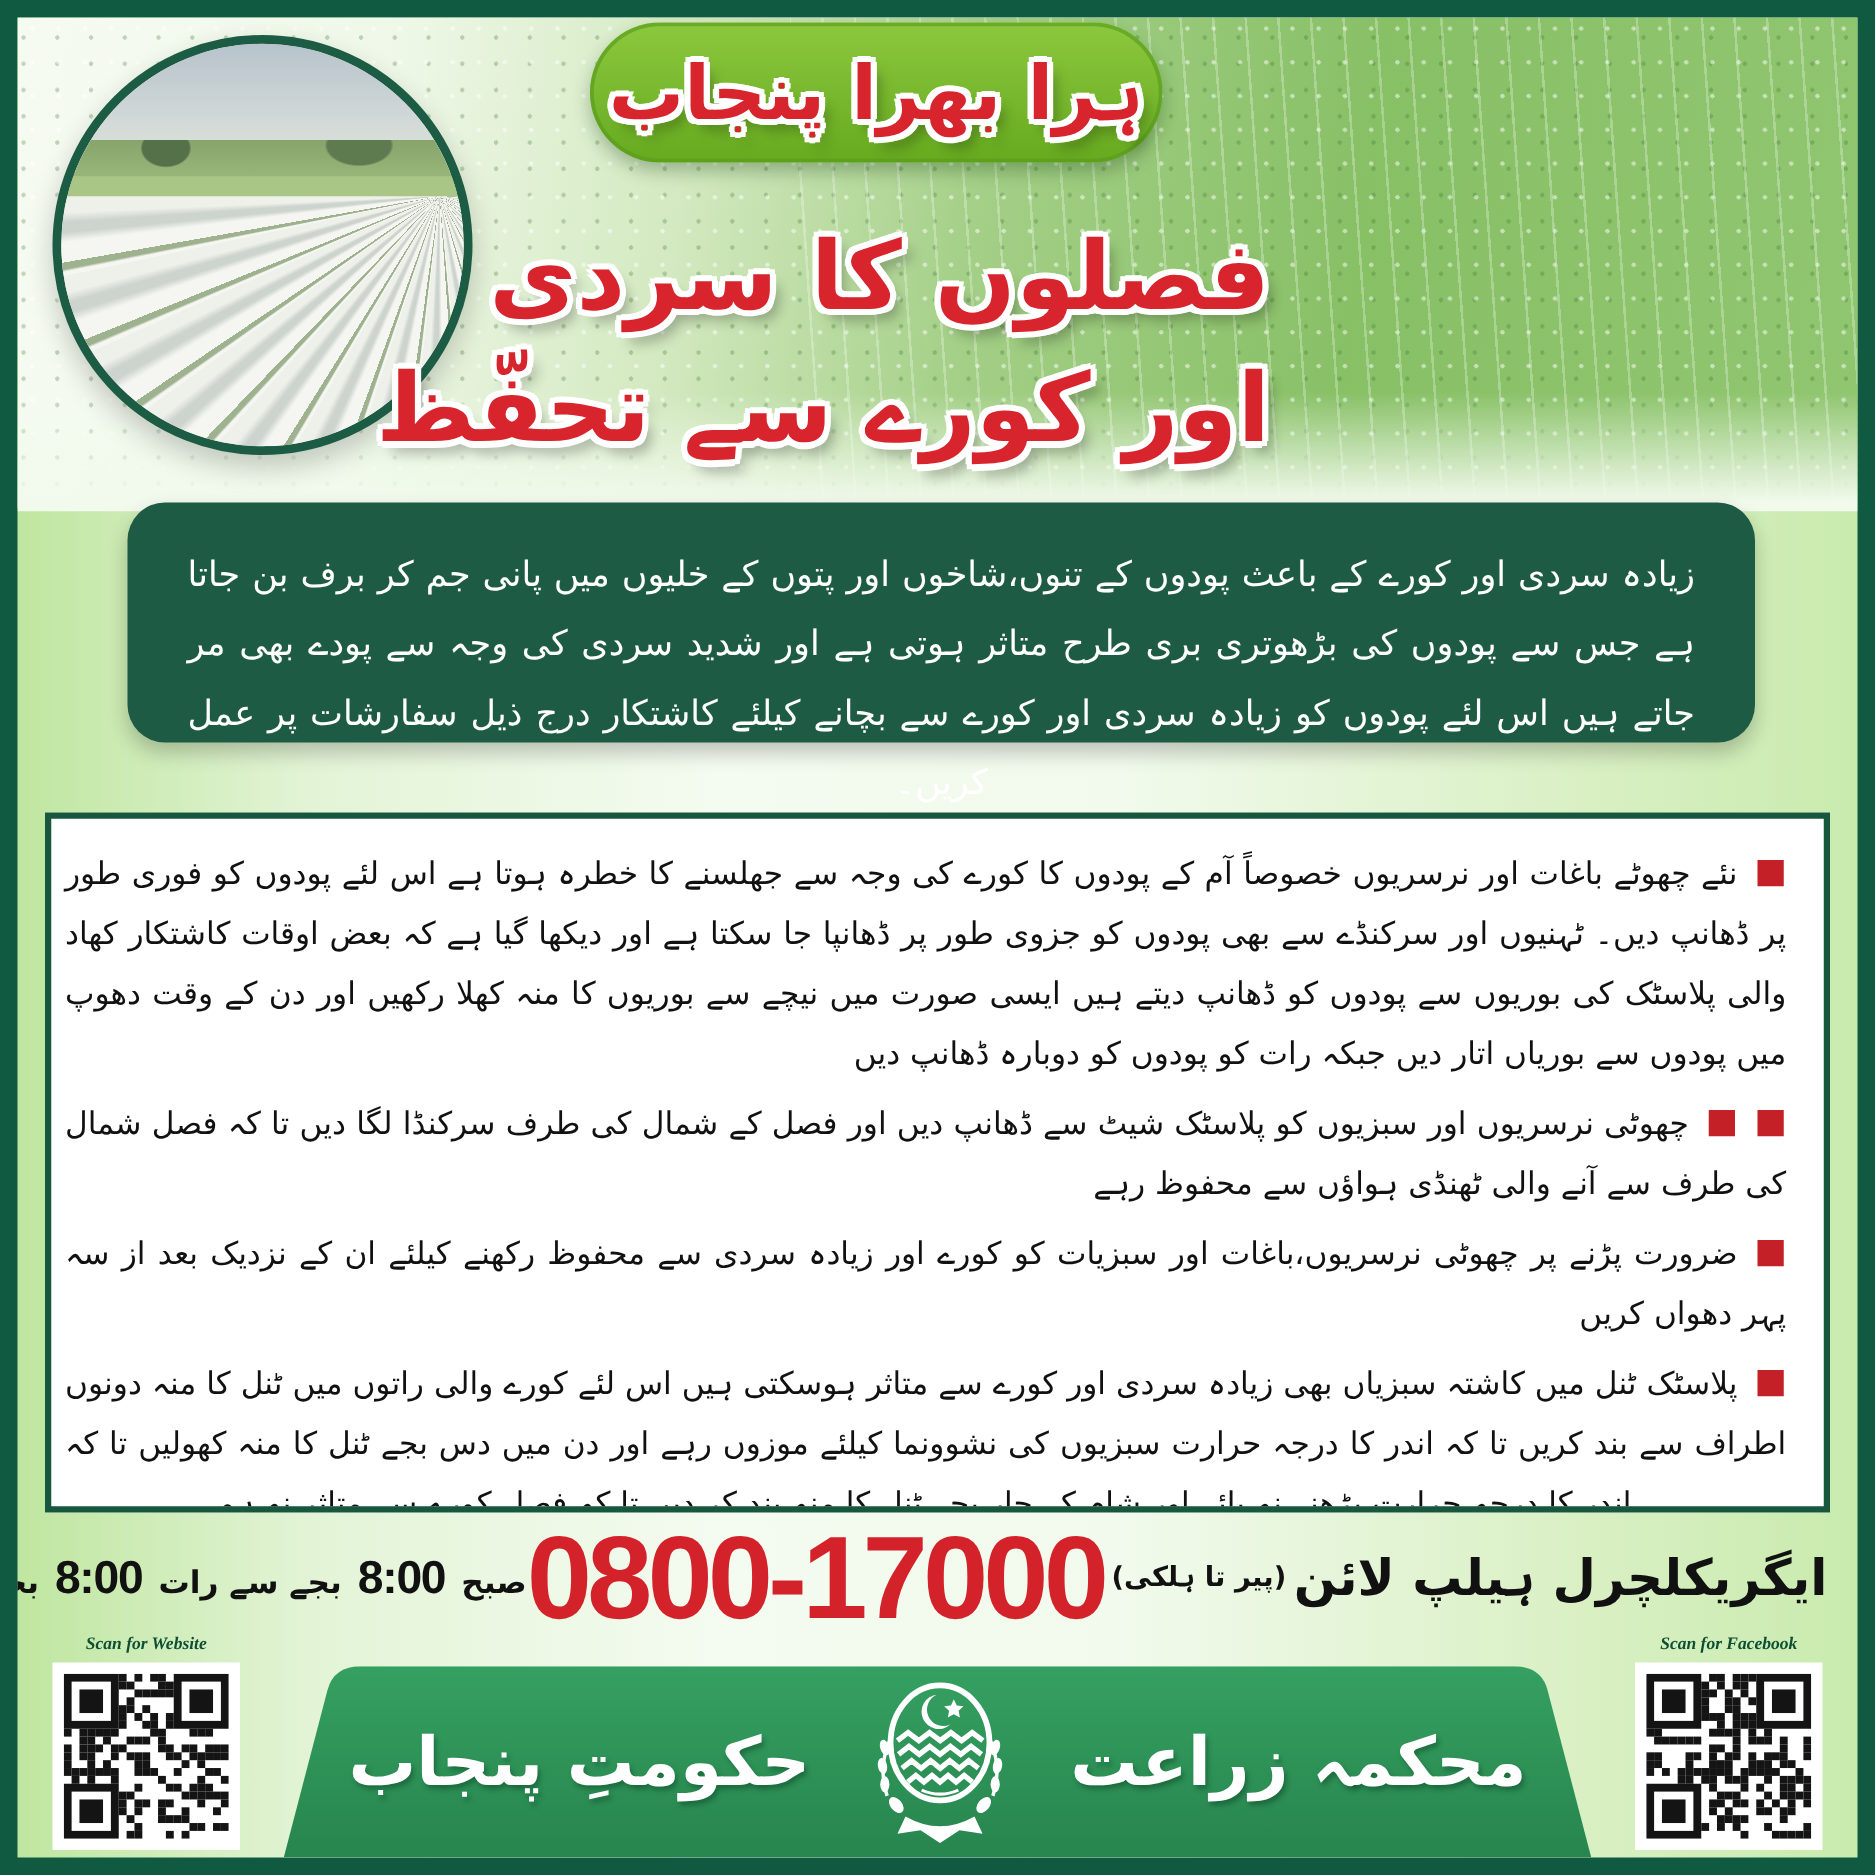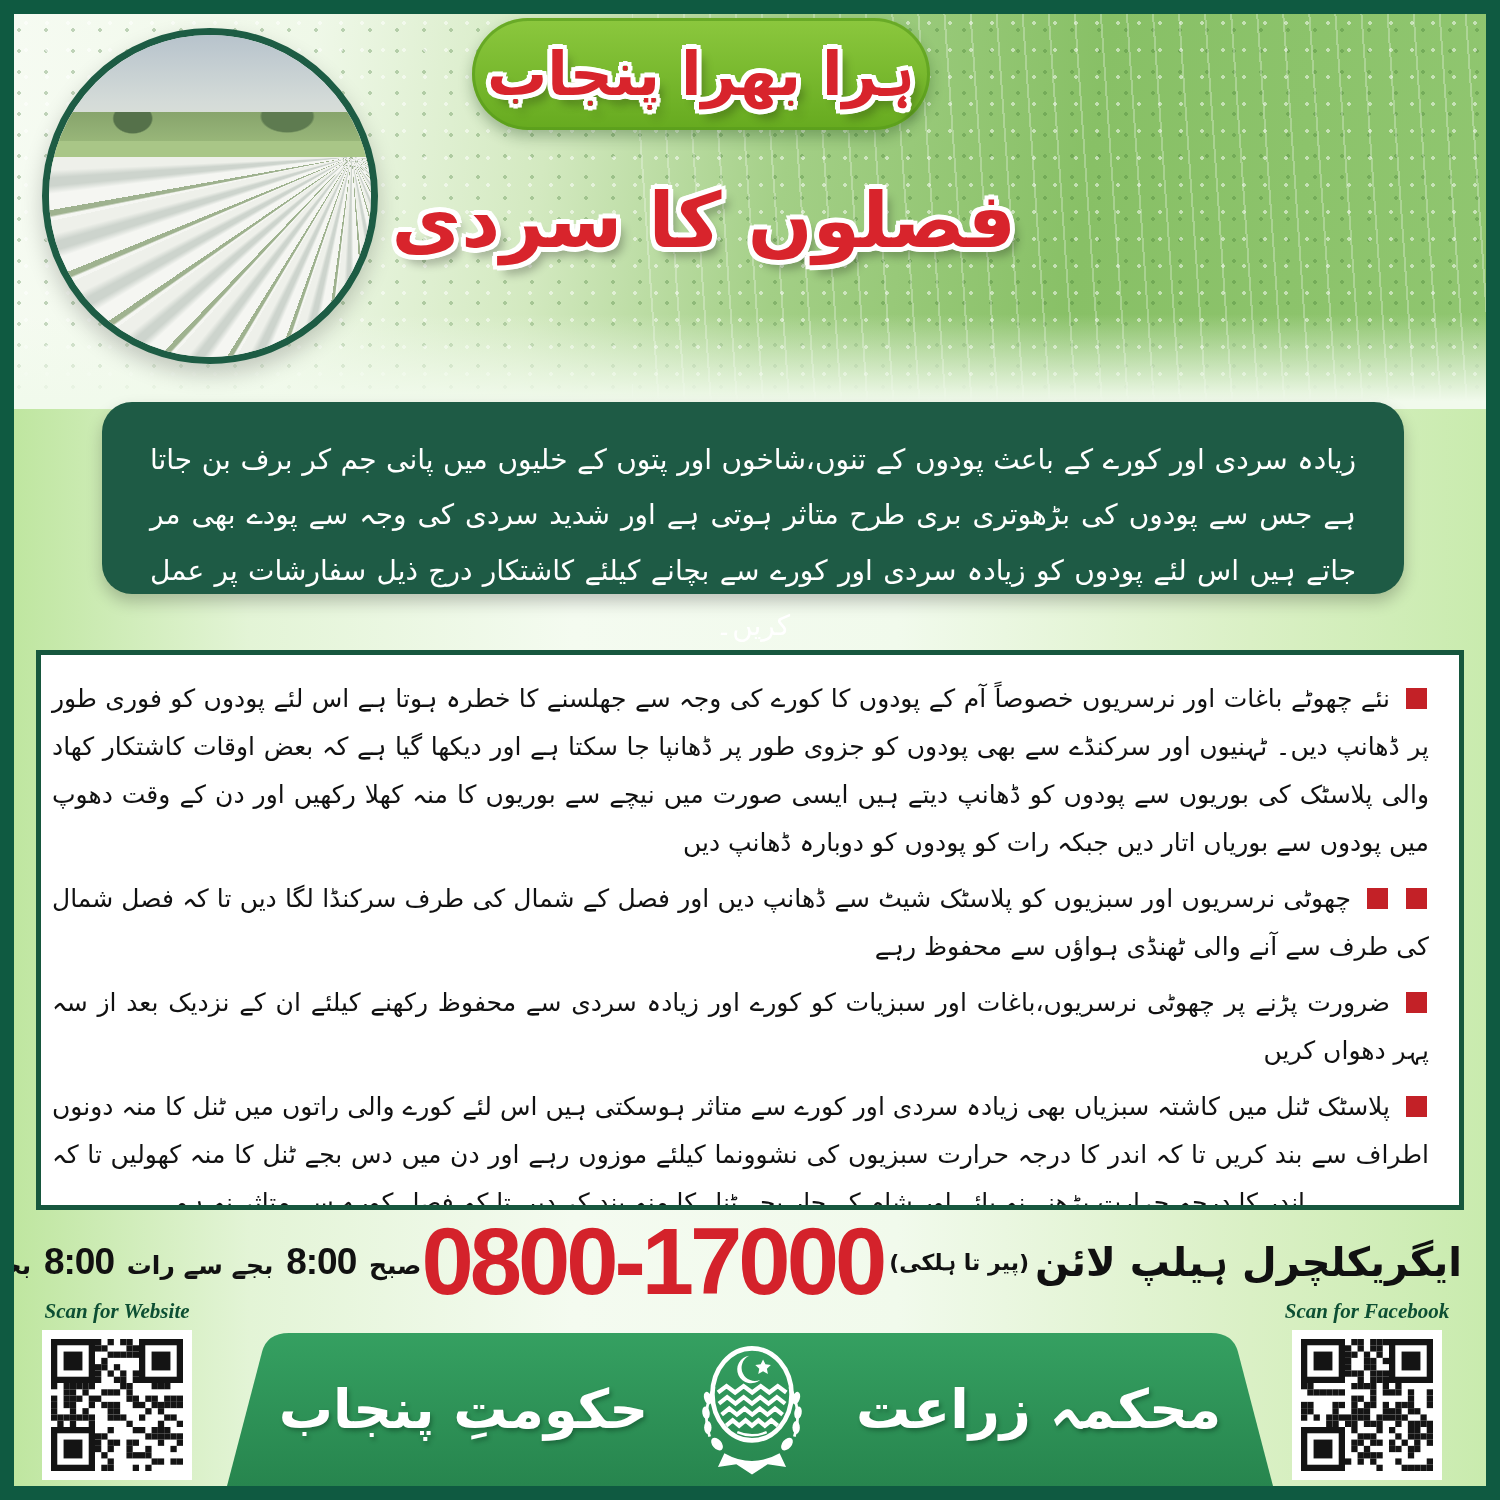--- a/index.html
+++ b/index.html
@@ -71,23 +71,23 @@
   .hl-title { font-size:40px; font-weight:bold; color:#111; }
   .hl-days  { font-size:22px; font-weight:bold; color:#111; margin:0 6px; }
   .hl-phone { font-family:"Liberation Sans", sans-serif; font-size:94px; font-weight:800; letter-spacing:-4px;
     color:#d4222b; line-height:1; direction:ltr; }
   .hl-hours { font-size:25px; font-weight:bold; color:#111; }
   .hl-hours .num { font-family:"Liberation Sans", sans-serif; font-size:37px; font-weight:800; letter-spacing:-1px;
     direction:ltr; display:inline-block; margin:0 4px; }
 
   
   .qr-block { position:absolute; bottom:6px; width:174px; text-align:center; }
-  .qr-left  { left:16px; }  .qr-right { right:32px;margin-top:29px; }
+  .qr-left  { left:16px; }  .qr-right { right:16px;margin-top:29px; }
   .qr-label { font-family:"Liberation Serif", serif; font-style:italic; font-weight:bold;
-    font-size:21px; color:#0d4f33; margin-bottom:6px; display:block; }
+    font-size:14px; color:#0d4f33; margin-bottom:6px; display:block; }
   .qr-code { width:150px; height:150px; margin:0 auto; background:#fff; padding:9px; }
   .qr-code svg { width:100%; height:100%; display:block; }
 
   .footer-banner { position:absolute; bottom:0; left:50%; transform:translateX(-50%);
     width:1046px; height:153px; }
   .footer-banner svg.bg { position:absolute; inset:0; width:100%; height:100%; }
   .banner-row { position:absolute; inset:0; display:flex; direction:rtl; align-items:center;
     justify-content:center; gap:48px; padding:0 80px; }
   .banner-text { color:#fff; font-size:54px; font-weight:bold; white-space:nowrap;
     text-shadow:2px 3px 4px rgba(0,40,20,.35); }
@@ -108,20 +108,21 @@
       <div class="circle-field"></div>
       <div class="circle-tunnels"></div>
     </div>
 
     <div class="badge-pill">
       <span class="txt outline-red">ہرا بھرا پنجاب</span>
     </div>
 
     <div class="main-title">
       <span class="line outline-red">فصلوں کا سردی</span>
+      <span class="line outline-red">اور کورے سے تحفّظ</span>
     </div>
 
     <div class="intro-box">
       <p>زیادہ سردی اور کورے کے باعث پودوں کے تنوں،شاخوں اور پتوں کے خلیوں میں پانی جم کر برف بن جاتا ہے جس سے پودوں کی بڑھوتری بری طرح متاثر ہوتی ہے اور شدید سردی کی وجہ سے پودے بھی مر جاتے ہیں اس لئے پودوں کو زیادہ سردی اور کورے سے بچانے کیلئے کاشتکار درج ذیل سفارشات پر عمل کریں۔</p>
     </div>
 
     <div class="content-box">
       <ul>
         <li><span class="bullet-sq"></span><span>نئے چھوٹے باغات اور نرسریوں خصوصاً آم کے پودوں کا کورے کی وجہ سے جھلسنے کا خطرہ ہوتا ہے اس لئے پودوں کو فوری طور پر ڈھانپ دیں۔ ٹہنیوں اور سرکنڈے سے بھی پودوں کو جزوی طور پر ڈھانپا جا سکتا ہے اور دیکھا گیا ہے کہ بعض اوقات کاشتکار کھاد والی پلاسٹک کی بوریوں سے پودوں کو ڈھانپ دیتے ہیں ایسی صورت میں نیچے سے بوریوں کا منہ کھلا رکھیں اور دن کے وقت دھوپ میں پودوں سے بوریاں اتار دیں جبکہ رات کو پودوں کو دوبارہ ڈھانپ دیں</span></li>
         <li><span class="bullet-sq"></span></li>

